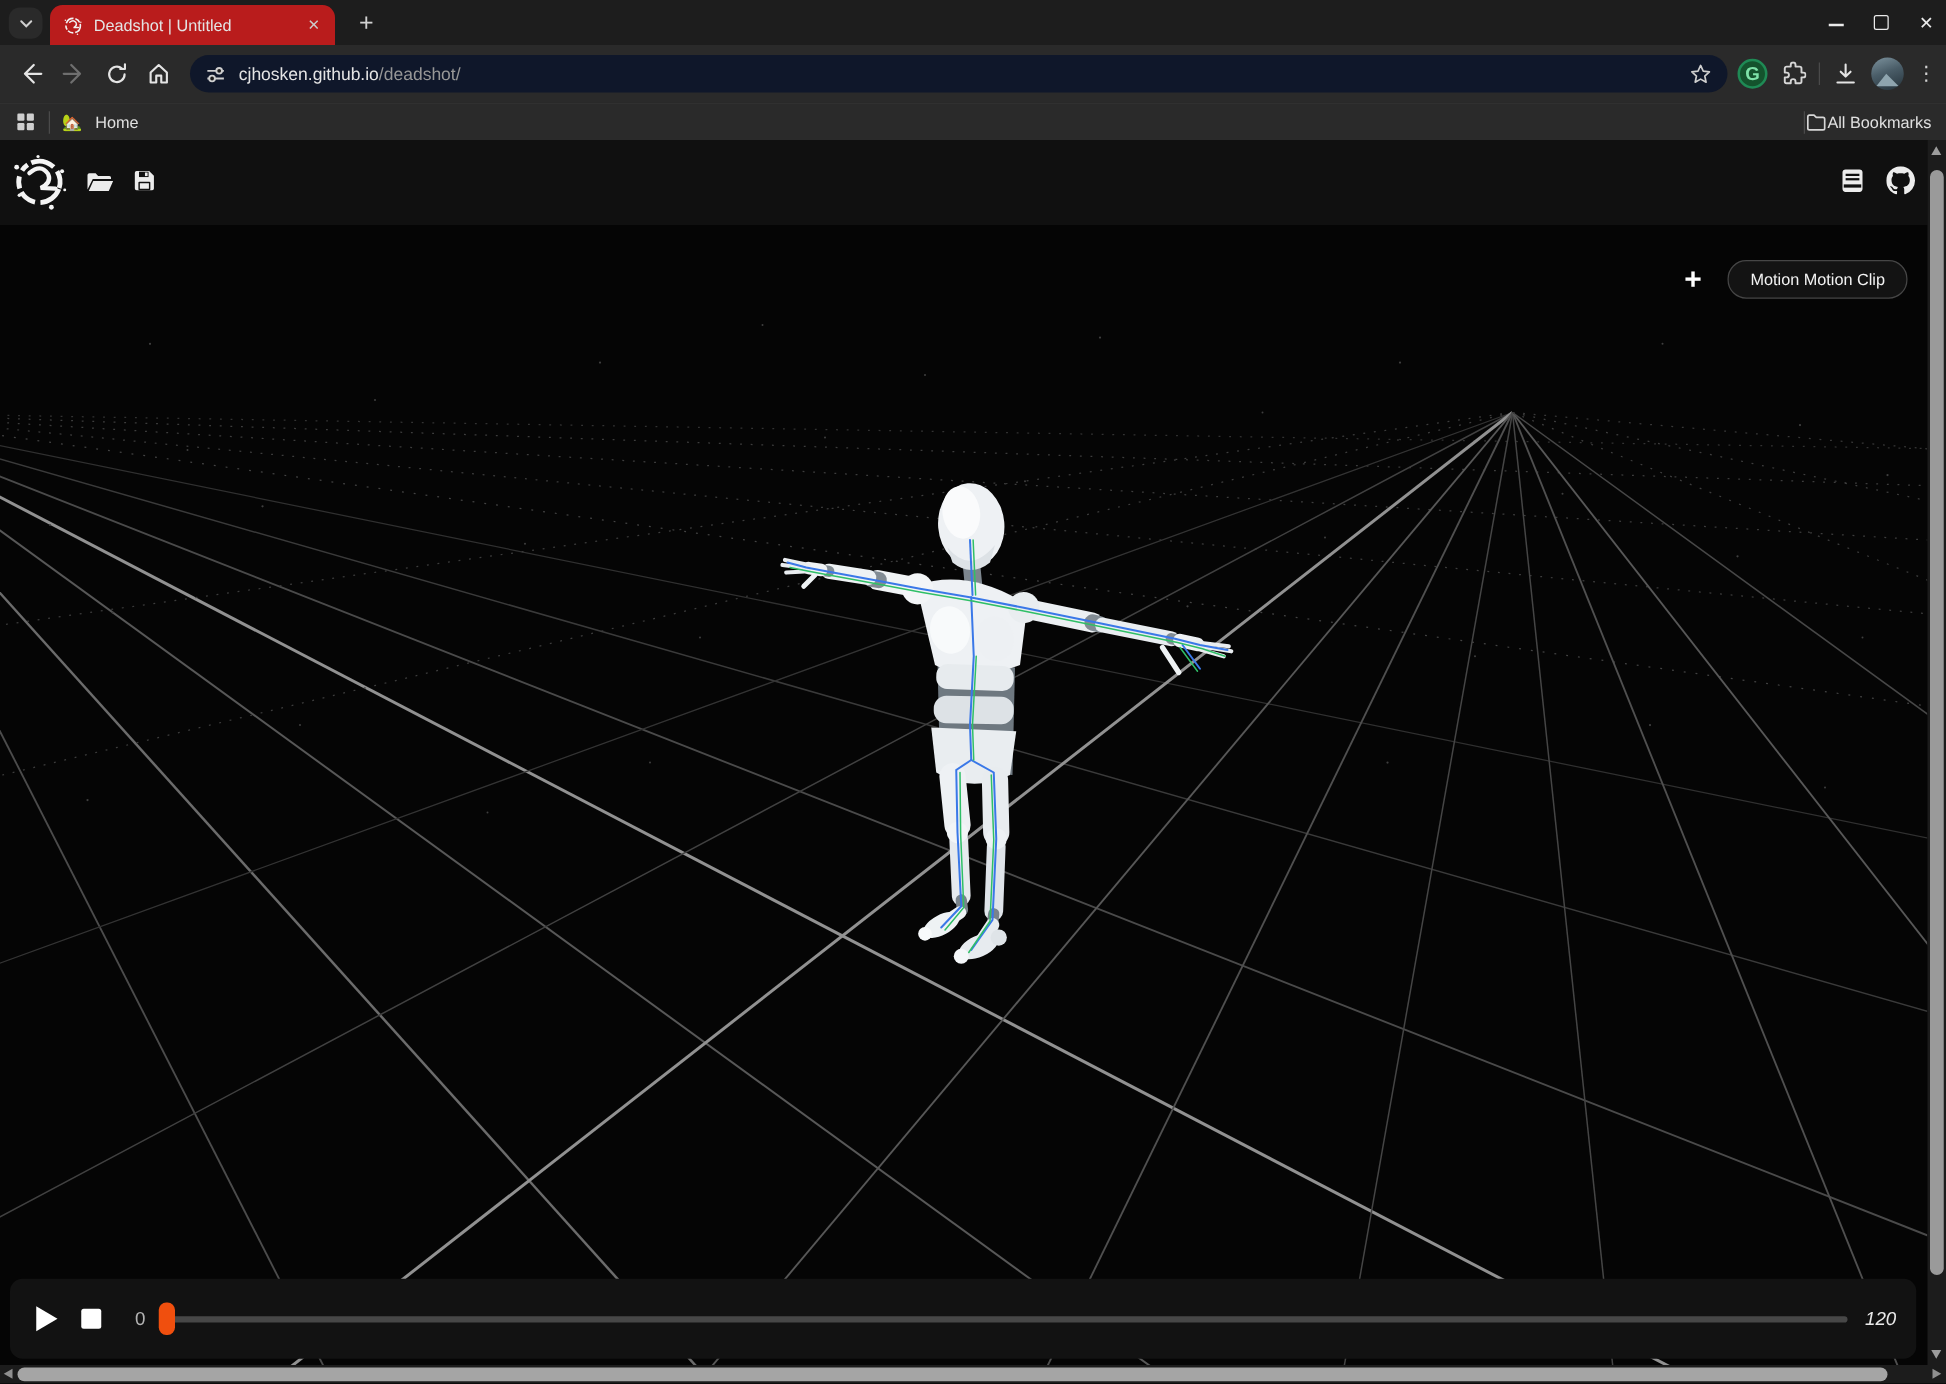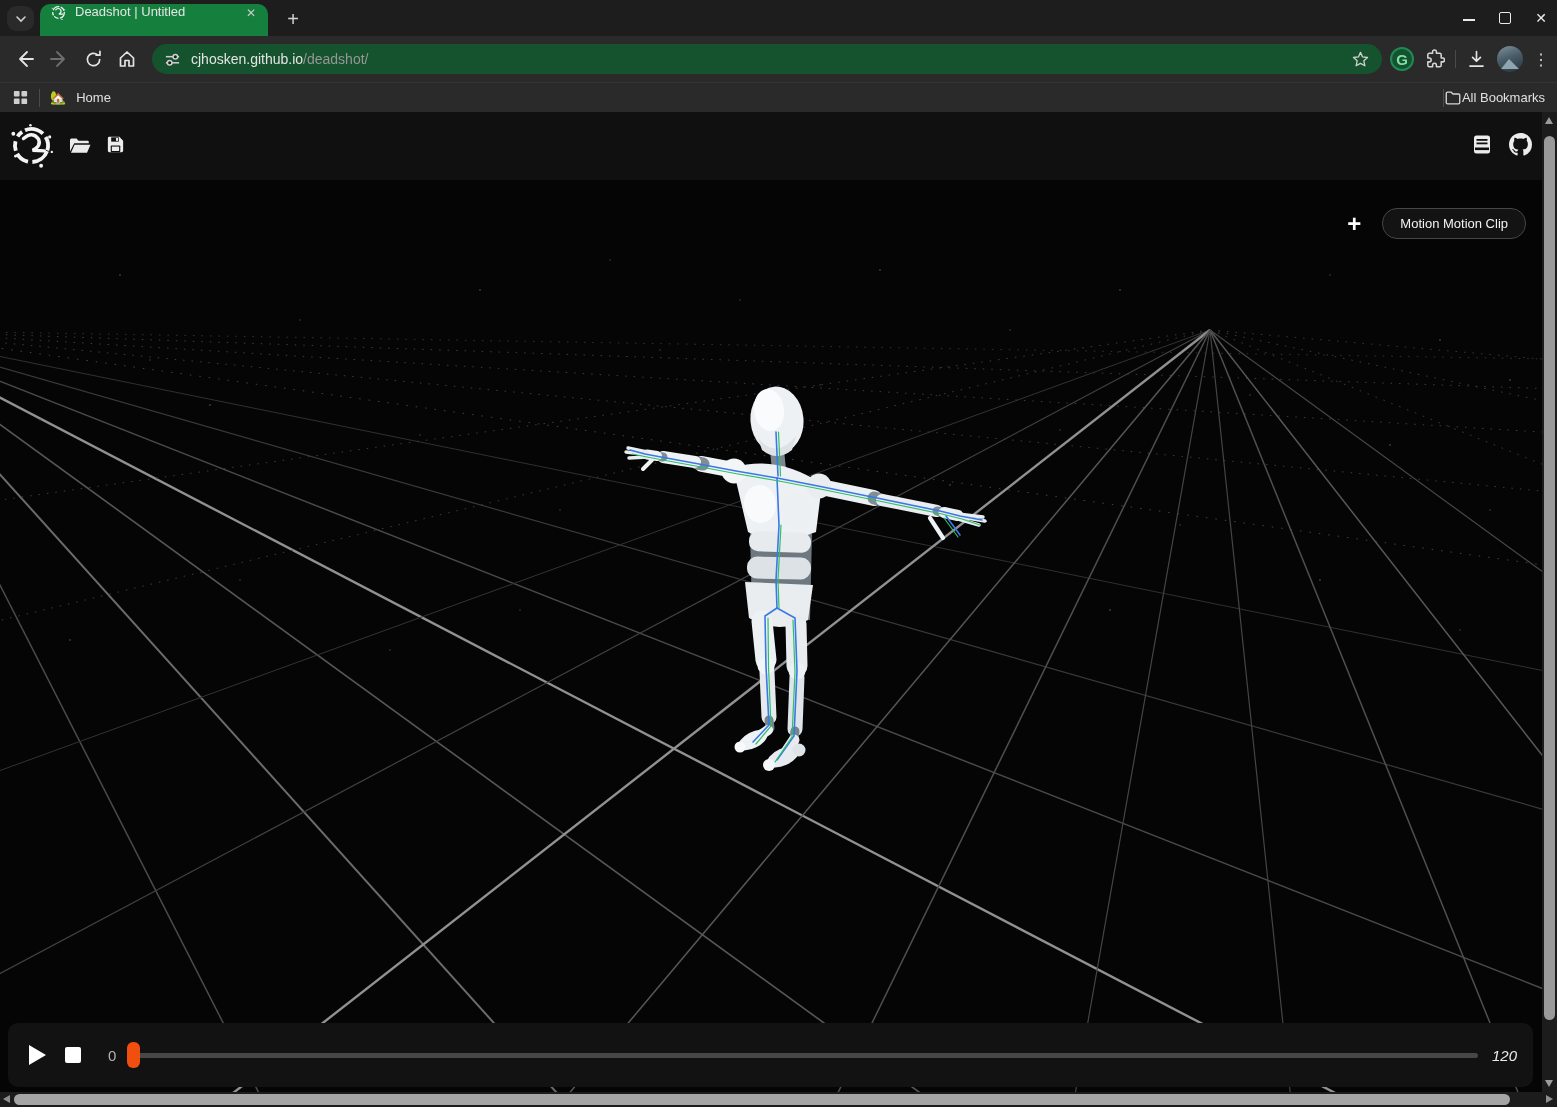--- a/index.html
+++ b/index.html
@@ -1,32 +1,32 @@
 <!DOCTYPE html>
 <html><head>
 <meta charset="utf-8">
 <style>
   html,body{margin:0;padding:0;background:#000;font-family:"Liberation Sans",sans-serif;}
   .window{position:relative;width:1557px;height:1107px;background:#050505;overflow:hidden;}
 
   
   .tabstrip{position:absolute;top:0;left:0;right:0;height:36px;background:#1d1d1d;}
   .tab-search-btn{position:absolute;left:7px;top:6px;width:27px;height:25px;border-radius:9px;background:#2a2a2a;display:flex;align-items:center;justify-content:center;}
-  .tab{position:absolute;left:40px;top:4px;width:228px;height:32px;background:#15803d;border-radius:10px 10px 0 0;display:flex;padding:0 8px 0 10px;gap:8px;box-sizing:border-box;}
+  .tab{position:absolute;left:40px;top:4px;width:228px;height:32px;background:#b91c1c;border-radius:10px 10px 0 0;display:flex;align-items:center;padding:0 8px 0 10px;gap:8px;box-sizing:border-box;}
   .tab-title{flex:1;font-size:13px;color:#e4e4e4;white-space:nowrap;overflow:hidden;}
   .tab-close{color:#cbcbcb;font-size:12px;width:18px;height:18px;border-radius:50%;display:flex;align-items:center;justify-content:center;}
   .newtab-btn{position:absolute;left:279px;top:5px;width:28px;height:28px;color:#d2d2d2;font-size:20px;display:flex;align-items:center;justify-content:center;font-weight:300;}
   .winctl{position:absolute;right:10px;top:0;height:36px;display:flex;align-items:center;gap:24px;}
   .win-min{width:12px;border-top:2px solid #eaeaea;margin-top:4px;}
   .win-max{width:10px;height:10px;border:1.6px solid #eaeaea;border-radius:2px;}
   .win-close{color:#eaeaea;font-size:14px;line-height:1;}
 
   .toolbar{position:absolute;top:36px;left:0;right:0;height:46px;background:#2a2a2a;display:flex;align-items:center;padding:0 8px;box-sizing:border-box;}
   .navbtn{width:34px;height:34px;display:flex;align-items:center;justify-content:center;flex:0 0 auto;}
-  .addressbar{flex:1;height:30px;background:#14532d;border-radius:15px;display:flex;align-items:center;padding:0 12px;margin:0 8px;gap:10px;min-width:0;}
+  .addressbar{flex:1;height:30px;background:#0f172a;border-radius:15px;display:flex;align-items:center;padding:0 12px;margin:0 8px;gap:10px;min-width:0;}
   .url{font-size:14px;color:#e4e4e4;white-space:nowrap;}
   .url-path{color:#979797;}
   .addr-star{margin-left:auto;}
   .ext-row{display:flex;align-items:center;gap:10px;flex:0 0 auto;}
   .sep-v{width:1px;height:18px;background:#4a4a4a;}
   .grammarly{width:24px;height:24px;border-radius:50%;background:#14532d;display:flex;align-items:center;justify-content:center;color:#7ee2a8;font-size:15px;font-weight:bold;border:2px solid #1f8a55;box-sizing:border-box;}
   .avatar{width:26px;height:26px;border-radius:50%;background:linear-gradient(160deg,#7d939e 0%,#4a5d68 45%,#25323a 100%);position:relative;overflow:hidden;}
   .avatar:after{content:"";position:absolute;left:4px;bottom:3px;border-left:8px solid transparent;border-right:10px solid transparent;border-bottom:10px solid #8fa5af;}
   .kebab{color:#d2d2d2;font-size:16px;letter-spacing:0;}
 

